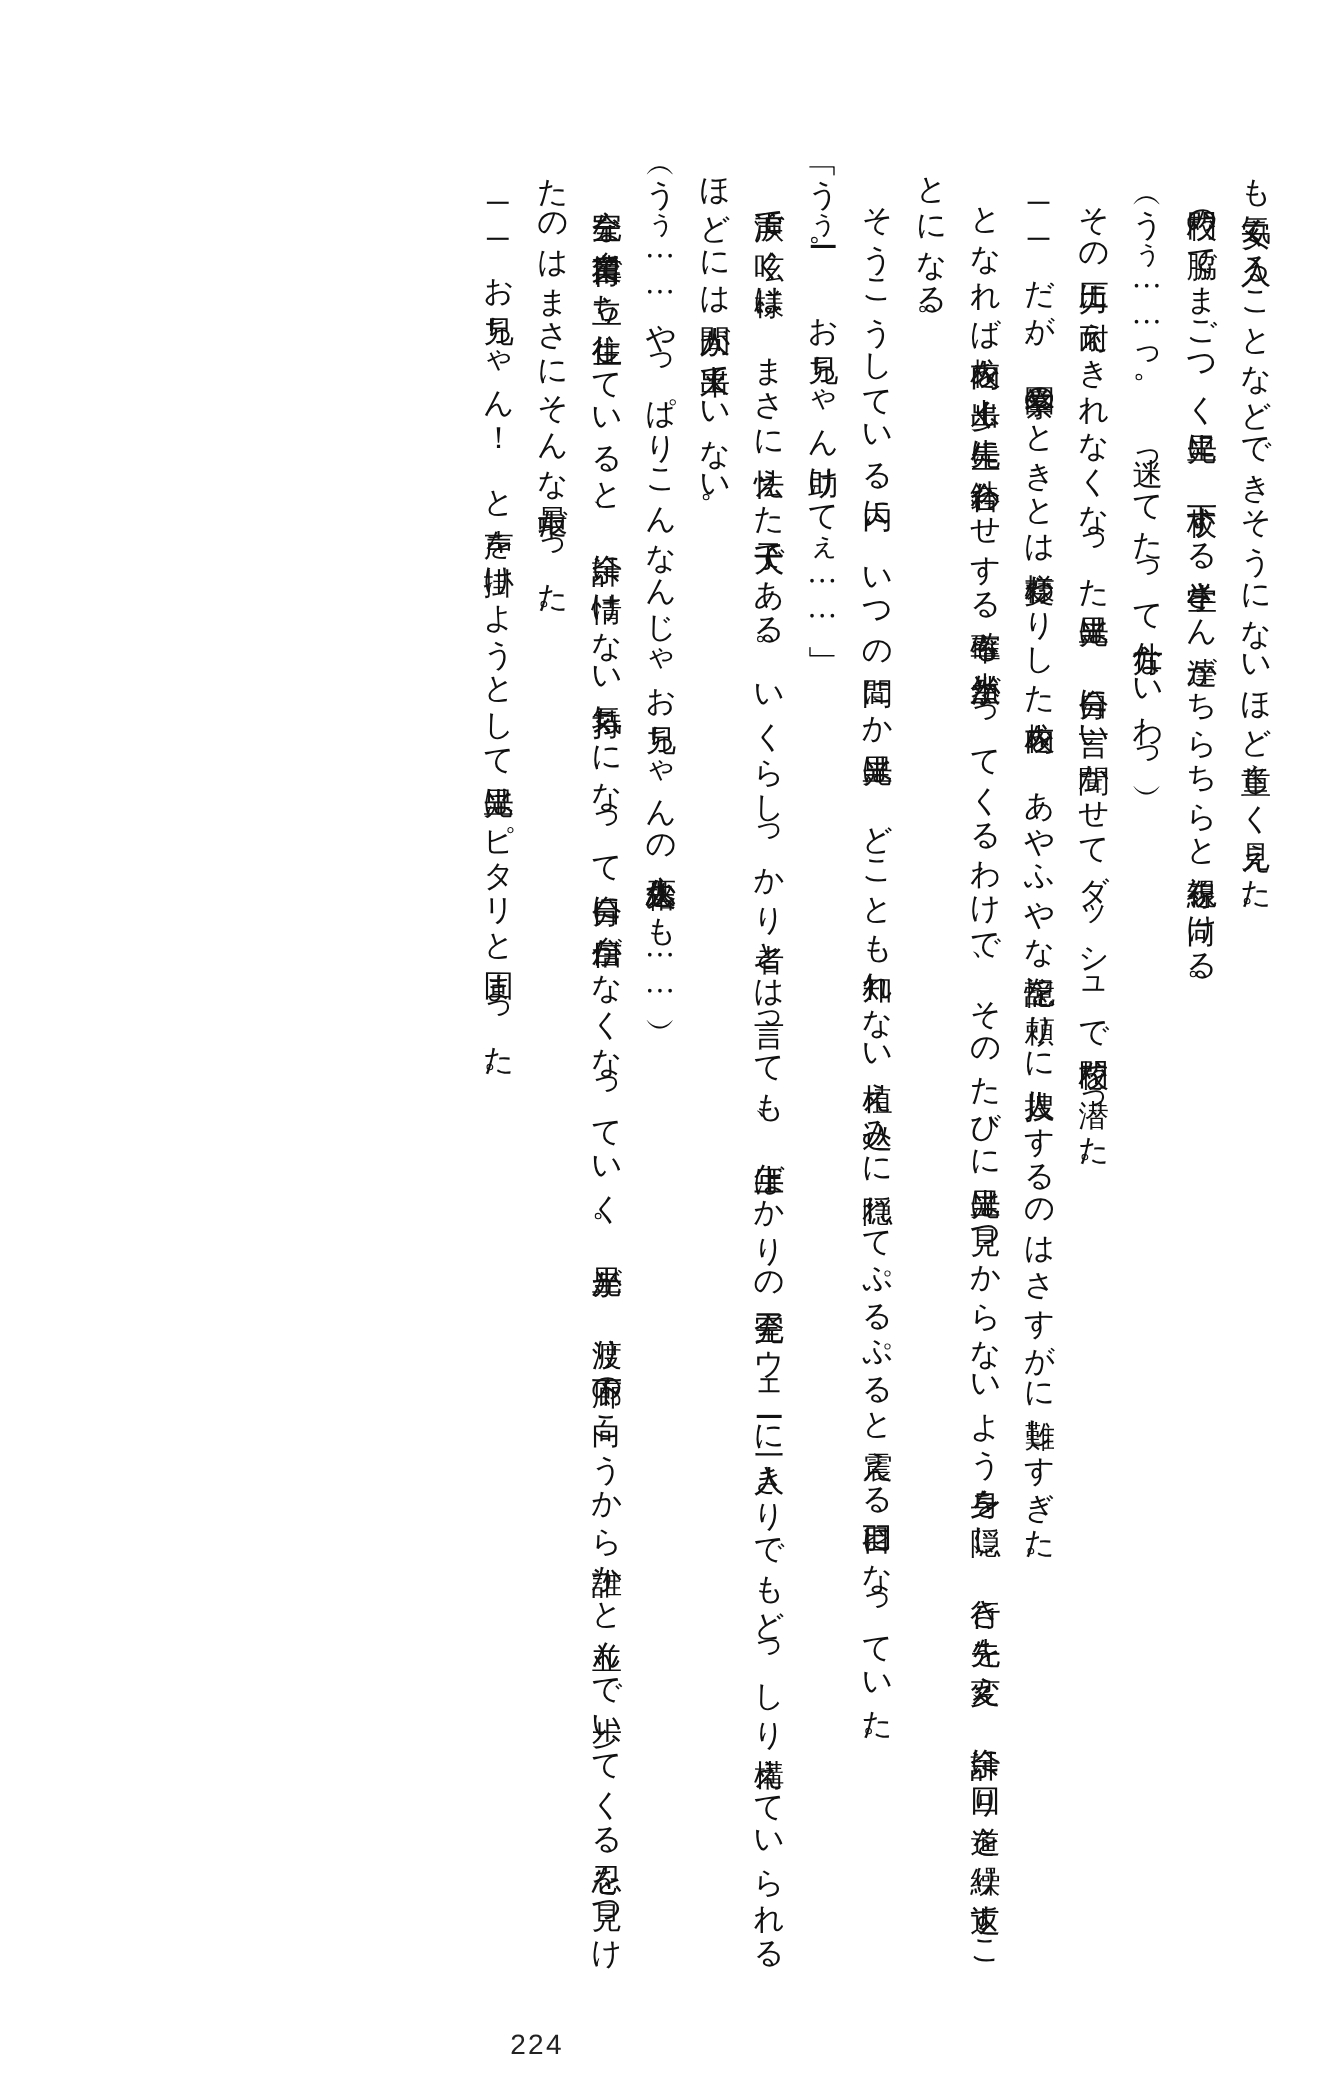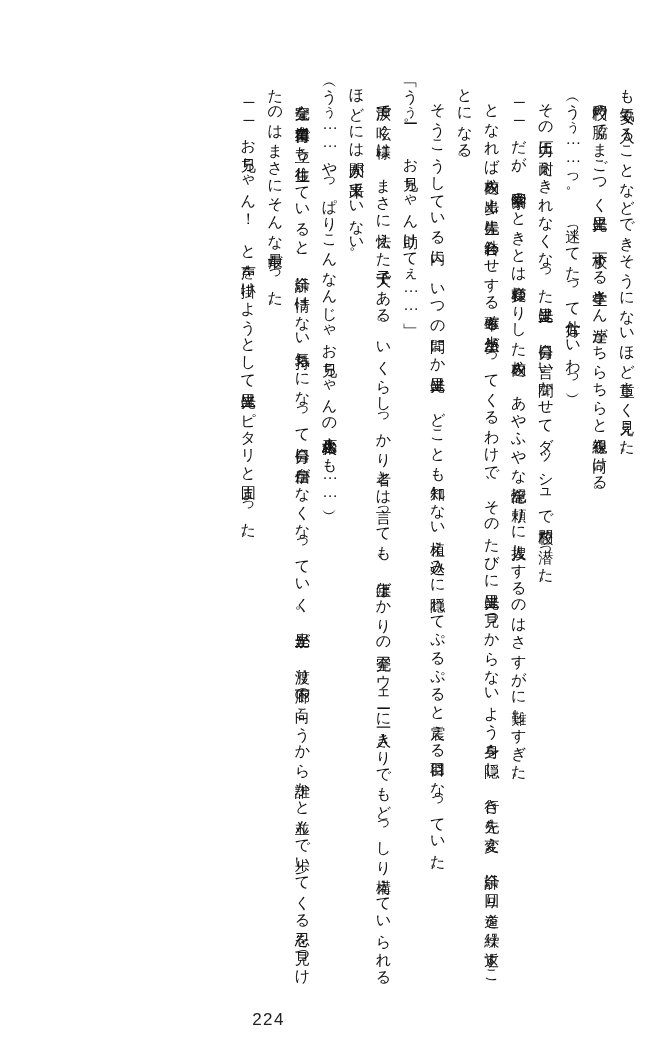--- a/index.html
+++ b/index.html
@@ -43,21 +43,21 @@
   }
   .text-block p.noindent {
     text-indent: 0;
   }
   .page-number {
     position: absolute;
     bottom: 20px;
     left: 0;
     width: 537px;
     text-align: center;
-    font-size: 17px;
+    font-size: 14px;
     font-family: "Liberation Sans", sans-serif;
     color: #222222;
     letter-spacing: 0.08em;
   }
 </style>
 </head>
 <body>
 
 <div class="page">
 

